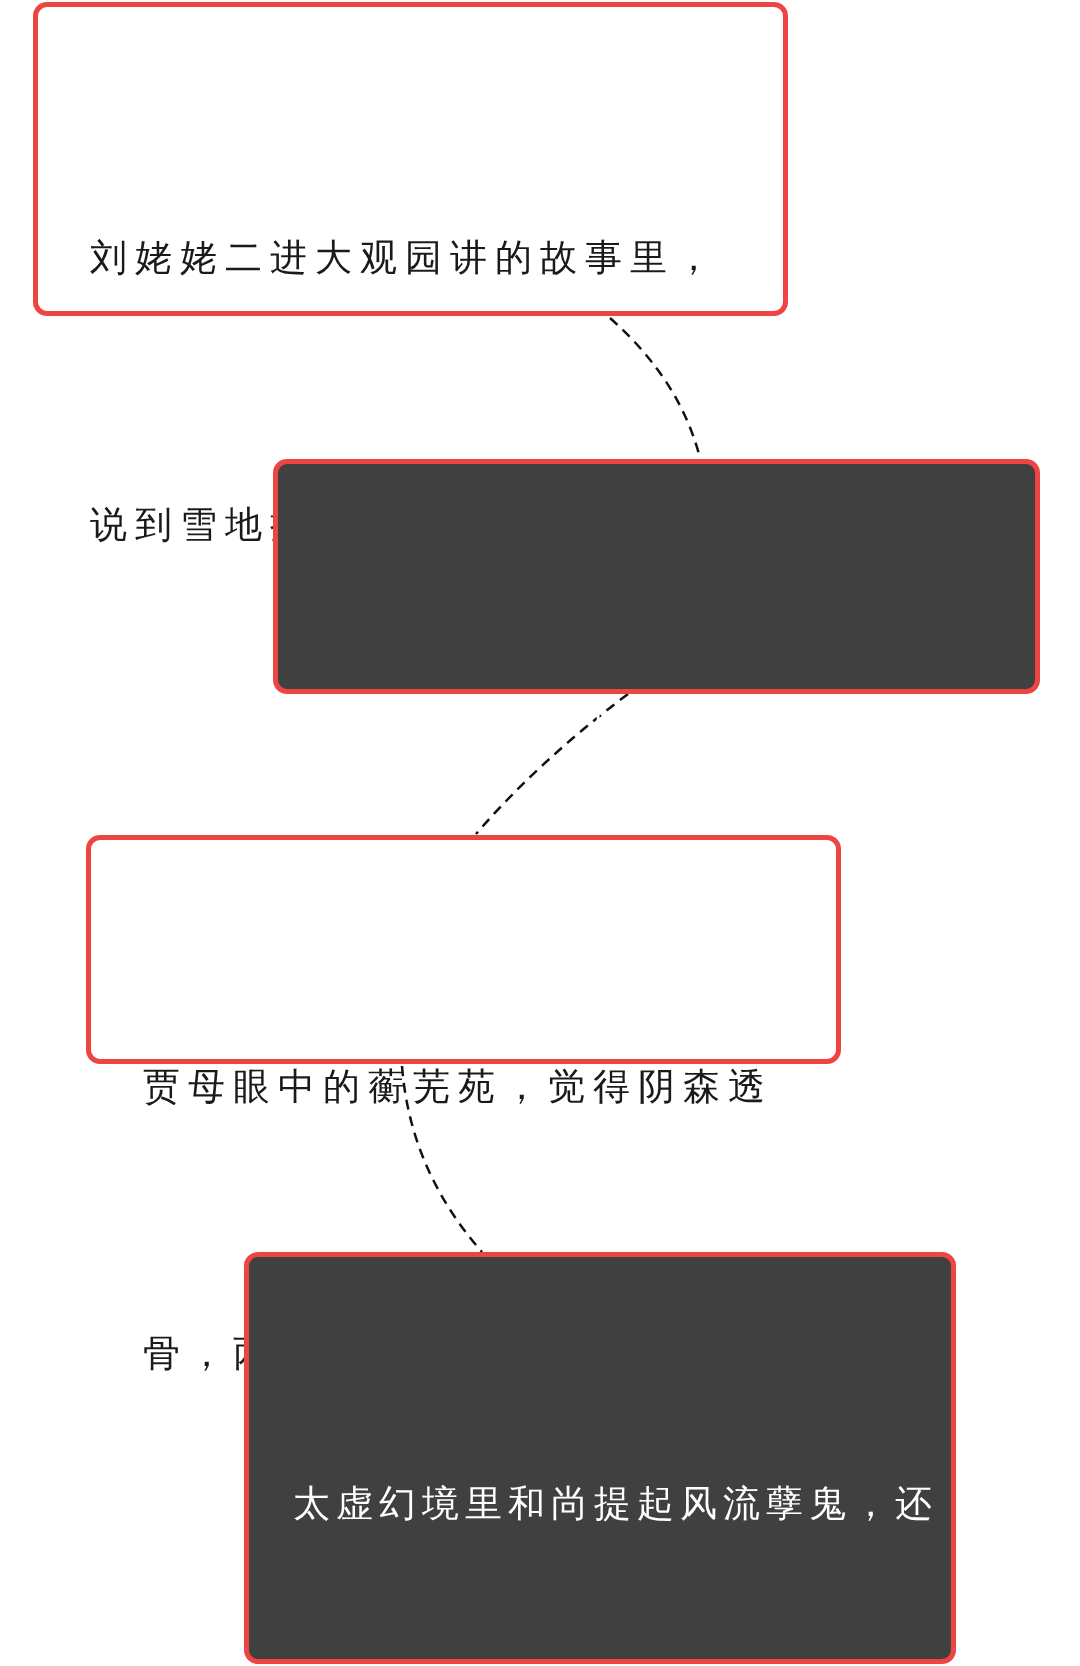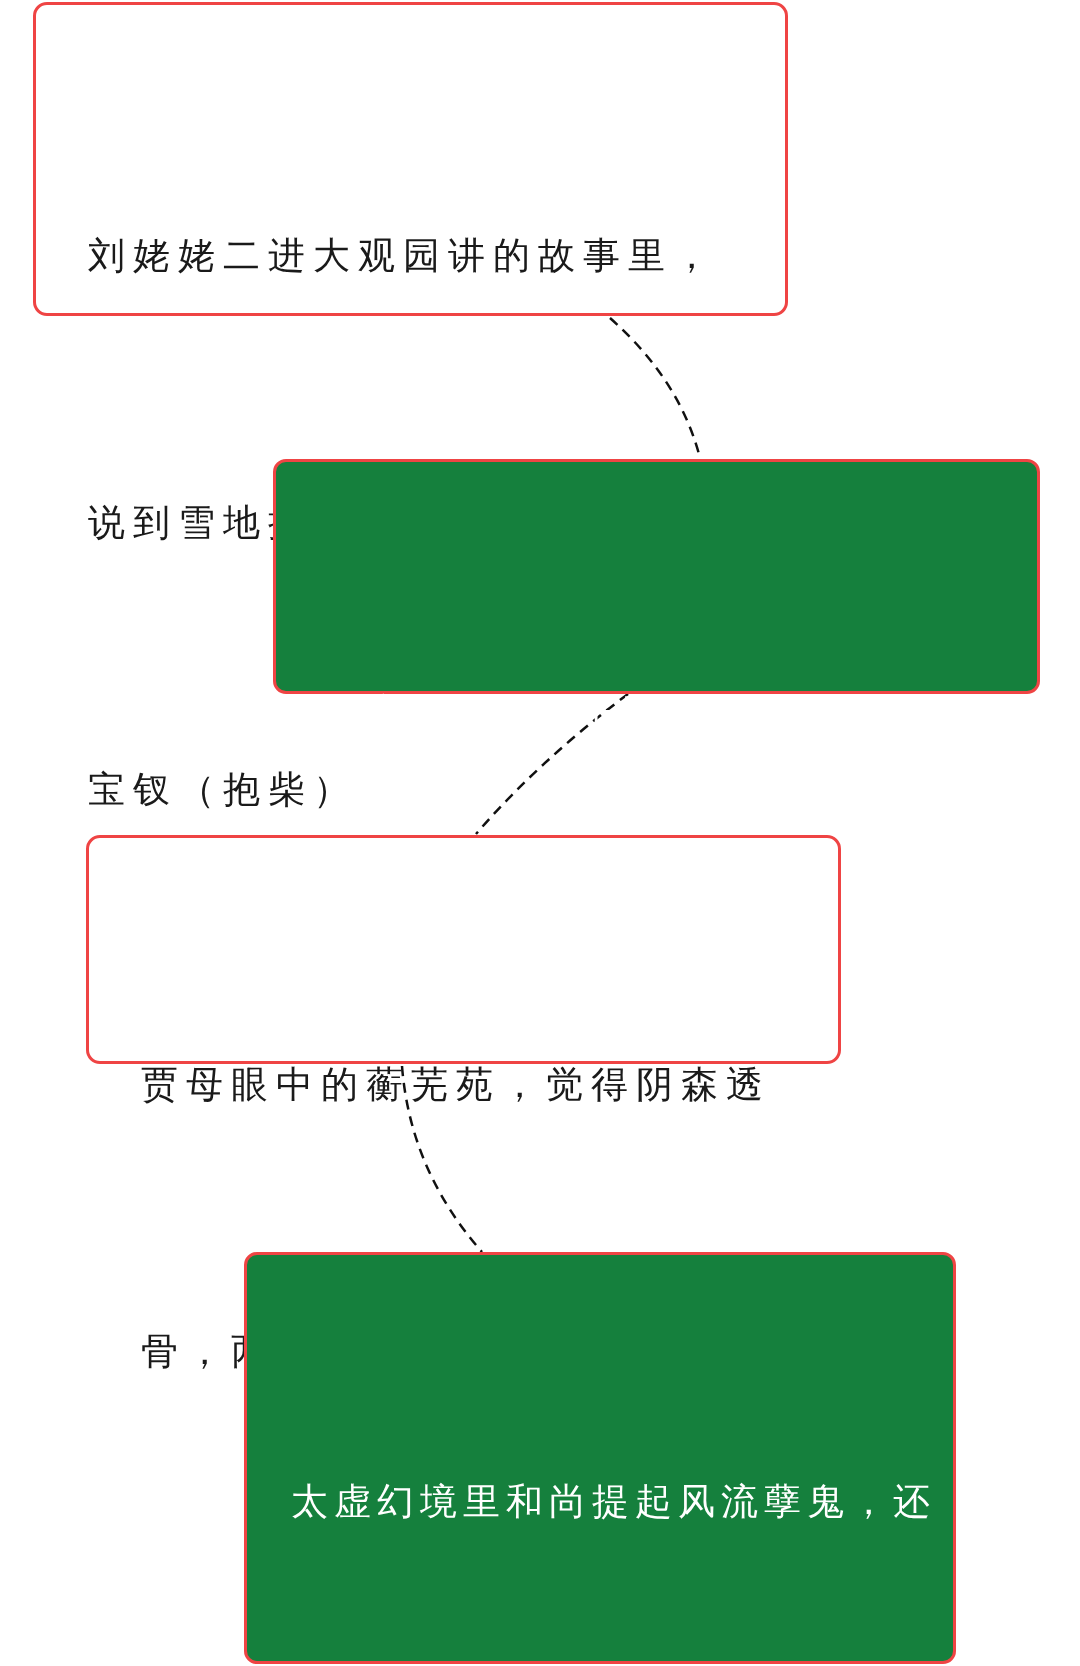--- a/index.html
+++ b/index.html
@@ -1,26 +1,26 @@
 <!DOCTYPE html>
 <html><head>
   <meta charset="utf-8">
   <style>
     html, body { margin: 0; padding: 0; background: #ffffff; }
     body { width: 1080px; height: 1666px; position: relative; overflow: hidden;
            font-family: "DejaVu Sans", "Liberation Sans", sans-serif; }
     .box {
       position: absolute;
       box-sizing: border-box;
-      border: 3px solid #ef4444;
+      border: 5px solid #ef4444;
       border-radius: 14px;
       padding: 0;
     }
     .box.white { background: #ffffff; color: #1a1a1a; }
-    .box.purple { background: #15803d; color: #ffffff; border-radius: 13px; }
+    .box.purple { background: #404040; color: #ffffff; }
     .box .text {
       position: absolute;
       font-size: 37px;
       letter-spacing: 8px;
       line-height: 89px;
       white-space: pre-wrap;
       word-break: break-all;
     }
     svg.connectors { position: absolute; left: 0; top: 0; width: 1080px; height: 1666px; pointer-events: none; }
     svg.connectors path { fill: none; stroke: #111111; stroke-width: 2.5; stroke-dasharray: 10 7; }
@@ -31,21 +31,20 @@
 <svg class="connectors" viewBox="0 0 1080 1666">
   <path d="M 610 318 Q 680 380 700 458"></path>
   <path d="M 628 694 Q 540 760 476 834"></path>
   <path d="M 402 1066 Q 410 1170 482 1252"></path>
 </svg>
 
 <div class="box white" style="left:33px; top:2px; width:755px; height:314px;">
   <div class="text" style="left:52px; top:28px; width:680px;">
     <div>刘姥姥二进大观园讲的故事里，</div>
     <div>说到雪地抽柴草的女鬼，暗指薛</div>
-    <div>宝钗（抱柴）</div>
   </div>
 </div>
 
 <div class="box purple" style="left:273px; top:459px; width:767px; height:235px;">
   <div class="text" style="left:50px; top:28px; width:720px; letter-spacing:5px;">
     <div>薛宝钗住的院子又叫“蘅芷清芬”，</div>
     <div>谐音“横直清坟”，就是坟墓</div>
   </div>
 </div>
 

